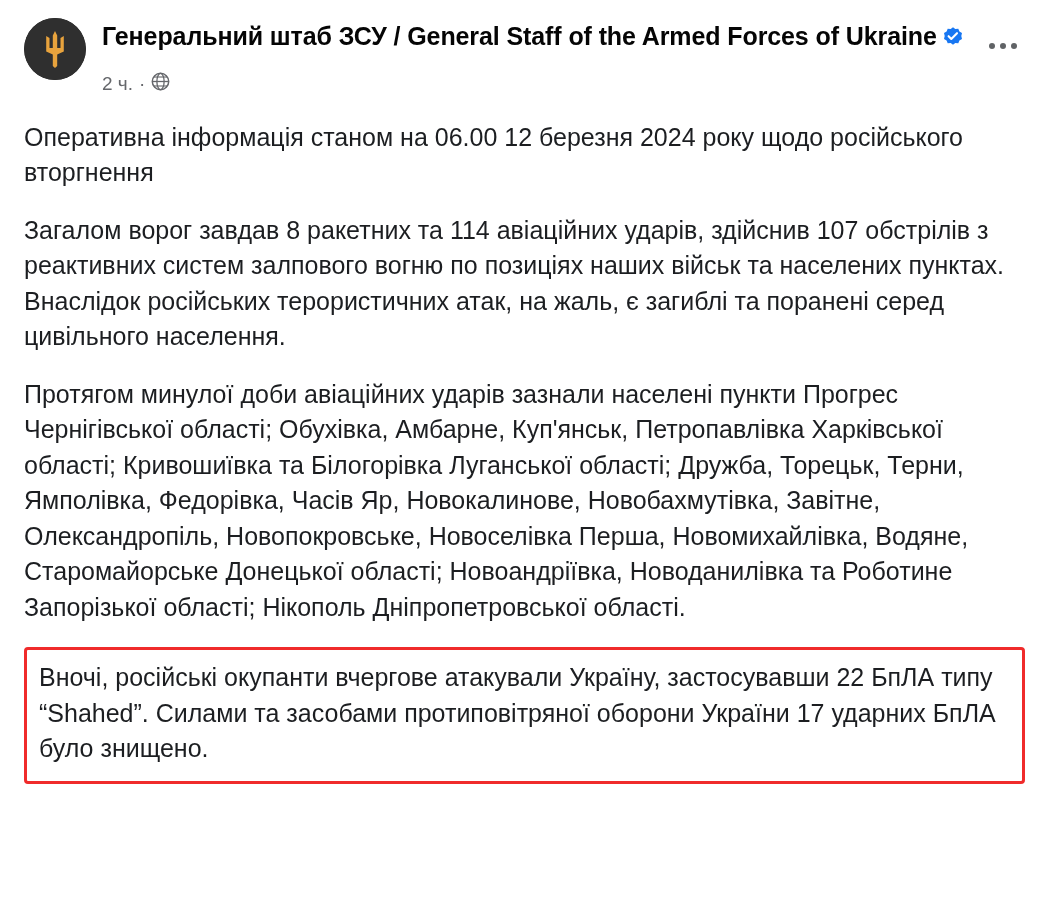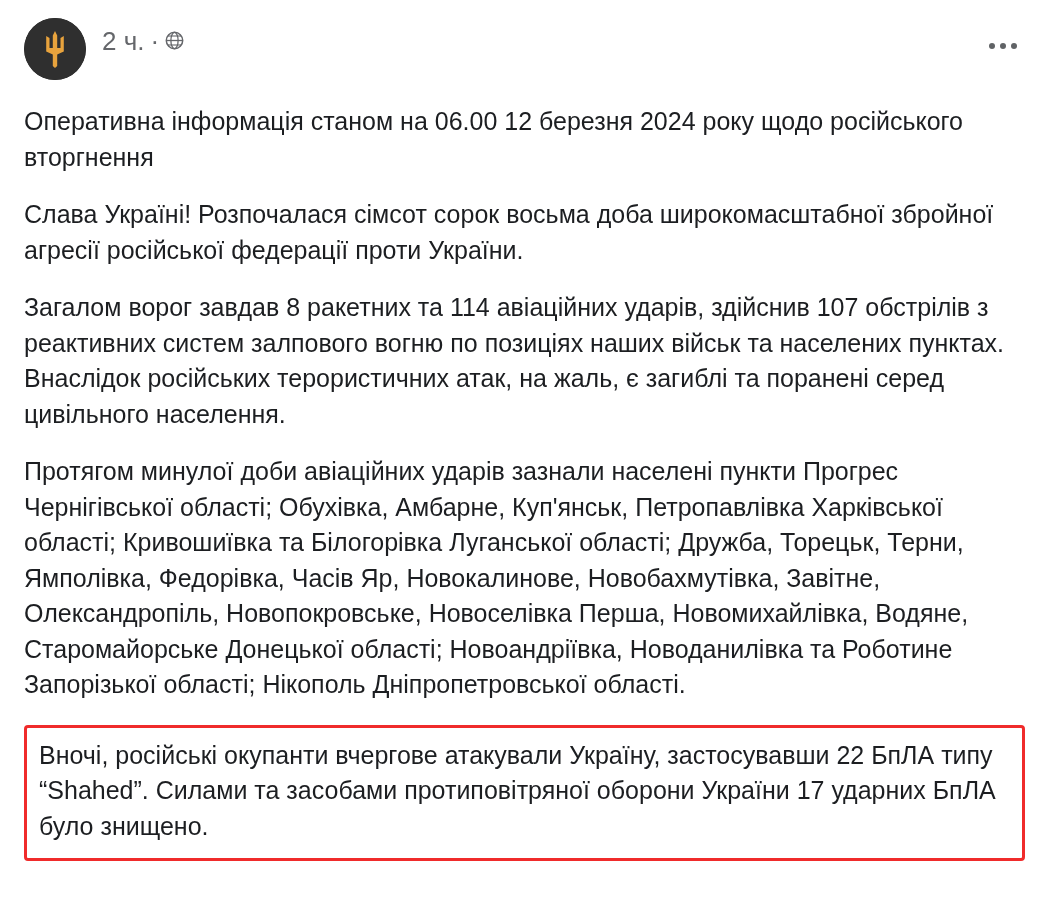--- a/index.html
+++ b/index.html
@@ -53,22 +53,22 @@
   }
   .page-name-line .verified {
     display: inline-block;
     vertical-align: -3px;
     margin-left: 5px;
   }
   .meta-line {
     display: flex;
     align-items: center;
     gap: 6px;
-    margin-top: 6px;
-    font-size: 26px;
+    margin-top: 16px;
+    font-size: 19px;
     color: #65676b;
   }
   .meta-sep { color: #65676b; }
   .globe-icon { display: inline-block; vertical-align: middle; }
   .more-button {
     position: absolute;
     top: 32px;
     right: 26px;
     width: 40px;
     height: 28px;
@@ -113,20 +113,26 @@
     <div class="avatar">
       <svg width="62" height="62" viewBox="0 0 62 62">
         <circle cx="31" cy="31" r="31" fill="#2f2f2f"></circle>
         <g fill="#e8a33d">
           <path d="M31 13 L33.2 17.5 L33.2 30 L36.5 30 L36.5 20 L39.8 18 L39.8 33.5 L33.2 36.5 L33.2 48 L31 50 L28.8 48 L28.8 36.5 L22.2 33.5 L22.2 18 L25.5 20 L25.5 30 L28.8 30 L28.8 17.5 Z"></path>
         </g>
       </svg>
     </div>
 
     <div class="header-text">
+      <div class="page-name-line">
+        <span>Генеральний штаб ЗСУ / General Staff of the Armed Forces of Ukraine</span><span class="verified"><svg width="22" height="22" viewBox="0 0 22 22">
+              <path d="M11 1.2 L13.3 3.1 L16.3 2.8 L17.4 5.6 L20 7.1 L19.3 10 L20 12.9 L17.4 14.4 L16.3 17.2 L13.3 16.9 L11 18.8 L8.7 16.9 L5.7 17.2 L4.6 14.4 L2 12.9 L2.7 10 L2 7.1 L4.6 5.6 L5.7 2.8 L8.7 3.1 Z" fill="#1877f2"></path>
+              <path d="M6.6 10.2 L9.3 12.9 L15 7.2" stroke="#ffffff" stroke-width="2.1" fill="none" stroke-linecap="round" stroke-linejoin="round"></path>
+            </svg></span>
+      </div>
       <div class="meta-line">
         <span>2 ч.</span>
         <span class="meta-sep">·</span>
         <span class="globe-icon">
           <svg width="19" height="19" viewBox="0 0 19 19">
             <circle cx="9.5" cy="9.5" r="8.2" fill="none" stroke="#65676b" stroke-width="1.5"></circle>
             <ellipse cx="9.5" cy="9.5" rx="3.6" ry="8.2" fill="none" stroke="#65676b" stroke-width="1.3"></ellipse>
             <line x1="1.4" y1="9.5" x2="17.6" y2="9.5" stroke="#65676b" stroke-width="1.3"></line>
             <line x1="2.8" y1="5" x2="16.2" y2="5" stroke="#65676b" stroke-width="1.1"></line>
             <line x1="2.8" y1="14" x2="16.2" y2="14" stroke="#65676b" stroke-width="1.1"></line>
@@ -137,21 +143,20 @@
   </div>
 
   <div class="more-button">
     <span></span>
     <span></span>
     <span></span>
   </div>
 
   <div class="post-body">
     <p>Оперативна інформація станом на 06.00 12 березня 2024 року щодо російського вторгнення</p>
-    <p>Слава Україні! Розпочалася сімсот сорок восьма доба широкомасштабної збройної агресії російської федерації проти України.</p>
     <p>Загалом ворог завдав 8 ракетних та 114 авіаційних ударів, здійснив 107 обстрілів з реактивних систем залпового вогню по позиціях наших військ та населених пунктах. Внаслідок російських терористичних атак, на жаль, є загиблі та поранені серед цивільного населення.</p>
     <p>Протягом минулої доби авіаційних ударів зазнали населені пункти Прогрес Чернігівської області; Обухівка, Амбарне, Куп'янськ, Петропавлівка Харківської області; Кривошиївка та Білогорівка Луганської області; Дружба, Торецьк, Терни, Ямполівка, Федорівка, Часів Яр, Новокалинове, Новобахмутівка, Завітне, Олександропіль, Новопокровське, Новоселівка Перша, Новомихайлівка, Водяне, Старомайорське Донецької області; Новоандріївка, Новоданилівка та Роботине Запорізької області; Нікополь Дніпропетровської області.</p>
     <div class="highlight-box">
       <p>Вночі, російські окупанти вчергове атакували Україну, застосувавши 22 БпЛА типу “Shahed”. Силами та засобами протиповітряної оборони України 17 ударних БпЛА було знищено.</p>
     </div>
   </div>
 
 </div>
 
 </body></html>

